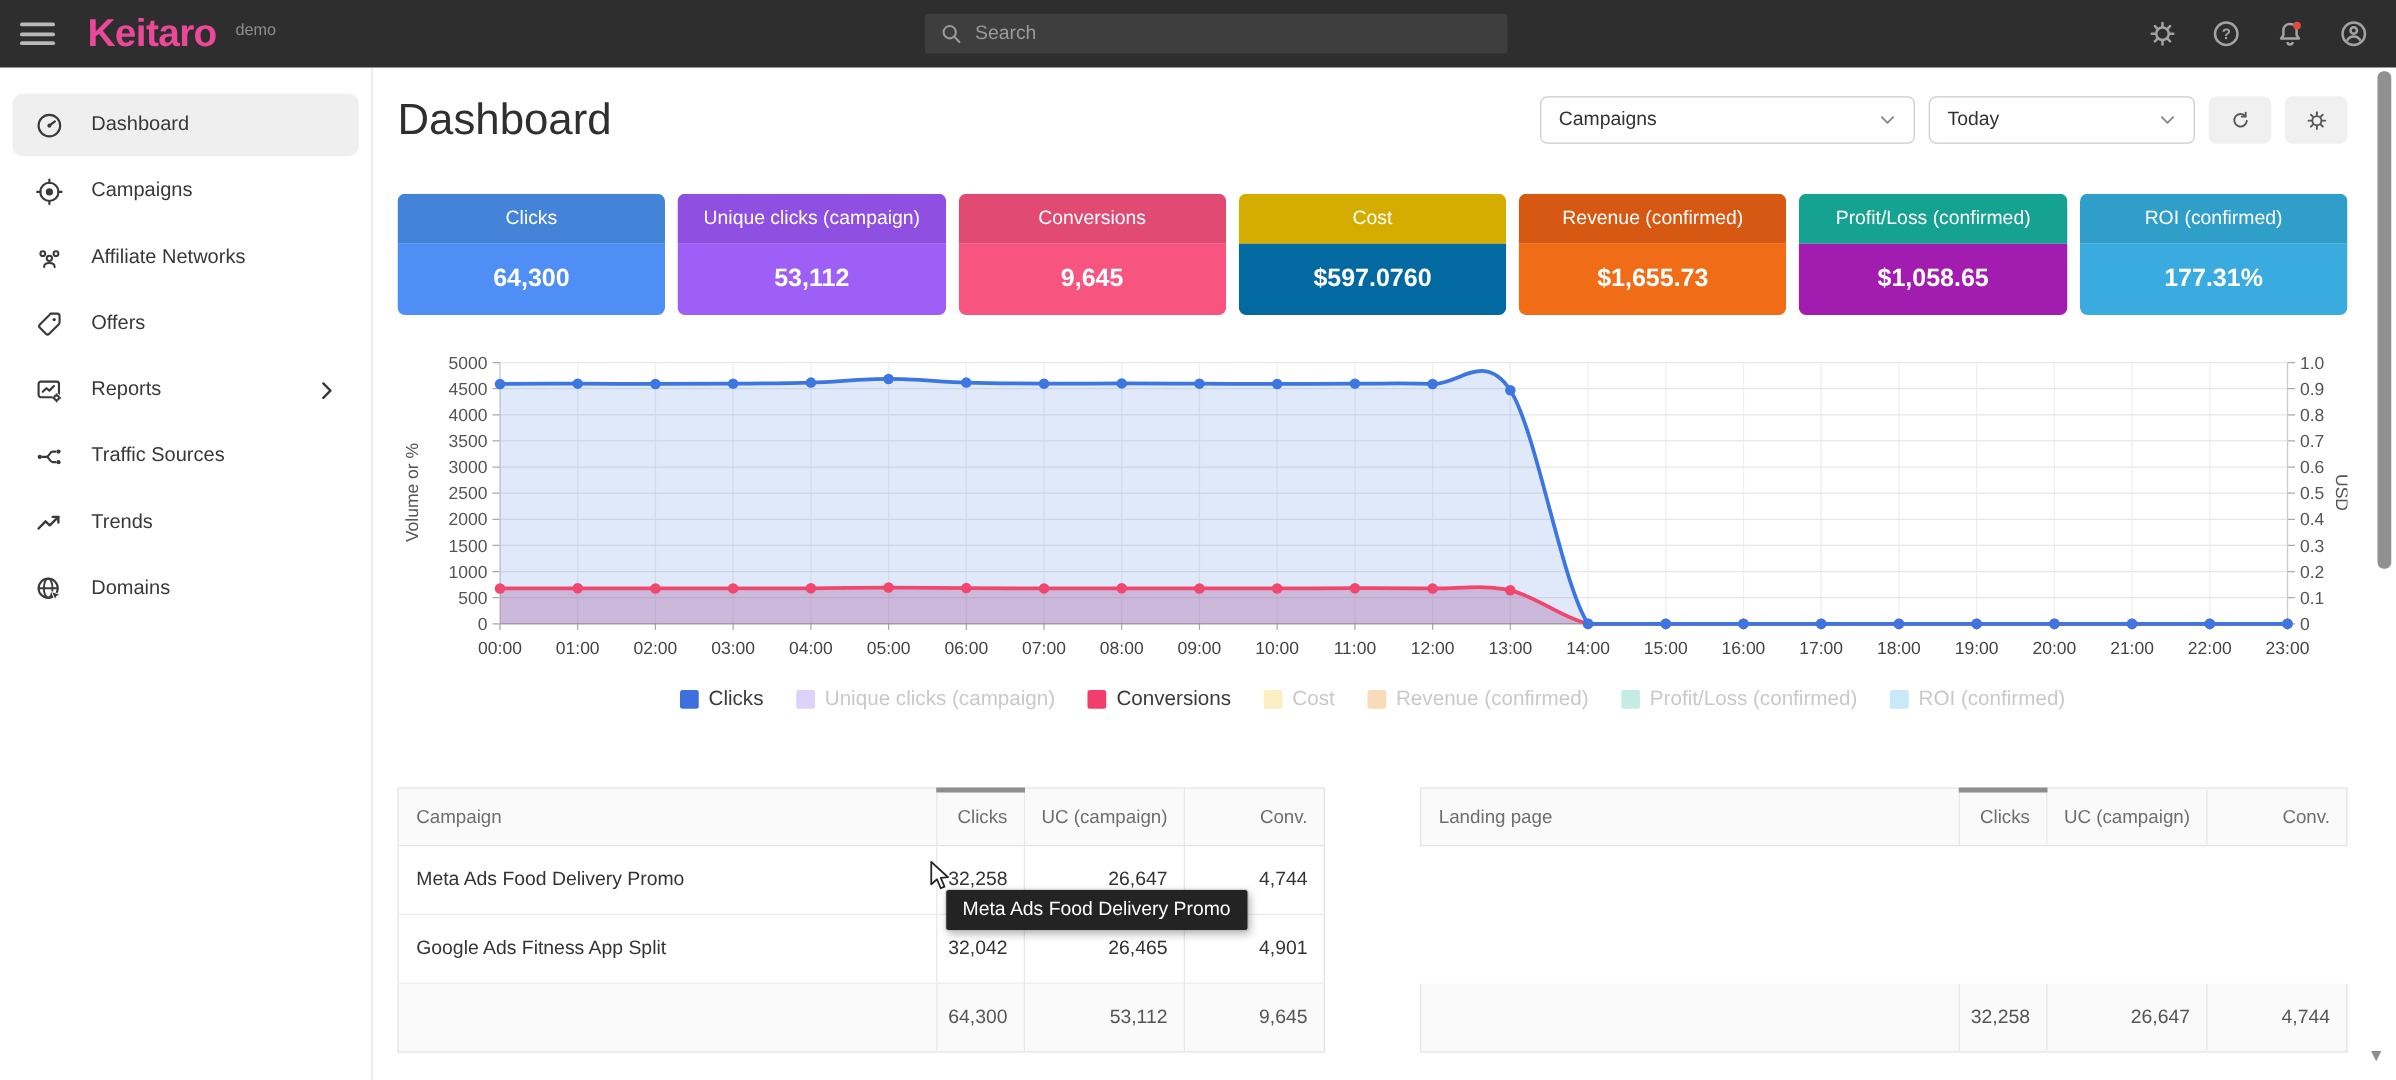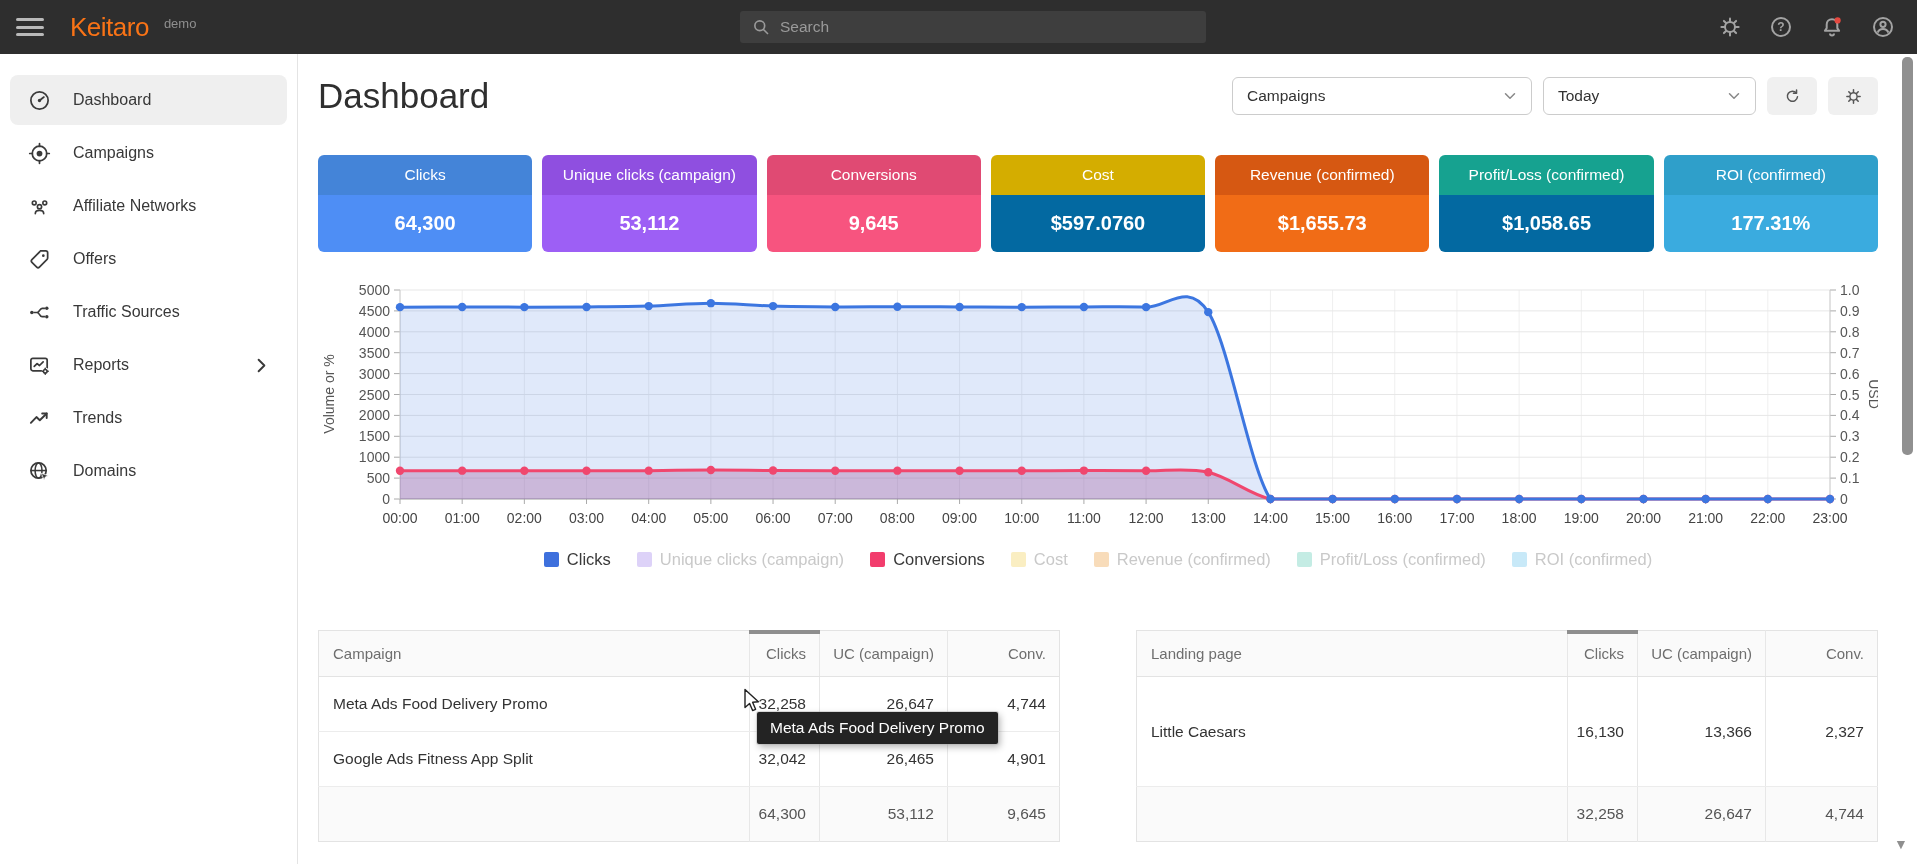--- a/index.html
+++ b/index.html
@@ -4,21 +4,21 @@
 <style>
   * { margin:0; padding:0; box-sizing:border-box; }
   html,body { width:1917px; height:864px; overflow:hidden; background:#fff;
     font-family:"Liberation Sans", sans-serif; color:#333; }
 
   
   .topbar { position:relative; height:54px; background:#2e2e2e; display:flex; align-items:center; z-index:6; }
   .hamburger { margin-left:16px; width:28px; cursor:pointer; }
   .hamburger span { display:block; height:3px; background:#b9b9b9; border-radius:2px; margin:4.5px 0; }
   .brand-wrap { margin-left:26px; display:flex; align-items:center; }
-  .brand { color:#f97316; font-size:26px; font-weight:normal; letter-spacing:-0.5px; }
+  .brand { color:#ec4899; font-size:31px; font-weight:bold; letter-spacing:-0.5px; }
   .brand-badge { color:#8f8f8f; font-size:13px; margin-left:15px; margin-top:-8px; }
   .searchbox { position:absolute; left:740px; top:11px; width:466px; height:32px; background:#3e3e3e;
     border-radius:3px; display:flex; align-items:center; padding:0 10px 0 12px; }
   .searchbox svg { flex:none; }
   .searchbox input { flex:1; margin-left:10px; background:transparent; border:none; outline:none;
     color:#ddd; font-size:15.5px; font-family:"Liberation Sans",sans-serif; }
   .searchbox input::placeholder { color:#9a9a9a; }
   .topbar-icons { position:absolute; right:22px; top:0; height:54px; display:flex; align-items:center; gap:27px; }
   .tb-icon { width:24px; height:24px; color:#a3a3a3; cursor:pointer; }
 
@@ -166,45 +166,45 @@
   </div>
   <div class="nav-item">
     <svg viewBox="0 0 24 24">
       <path d="M13,3 h5.5 a2,2 0 0 1 2,2 v5.5 a2,2 0 0 1 -0.6,1.4 l-8,8 a2,2 0 0 1 -2.8,0 l-5,-5 a2,2 0 0 1 0,-2.8 l8,-8 A2,2 0 0 1 13,3 z" fill="none" stroke="currentColor" stroke-width="1.8"></path>
       <circle cx="16" cy="8" r="1.4" fill="currentColor"></circle>
     </svg>
     <span>Offers</span>
   </div>
   <div class="nav-item">
     <svg viewBox="0 0 24 24">
-      <circle cx="4" cy="12" r="1.8" fill="currentColor"></circle>
-      <path d="M5.5,12 h4 c2.6,0 2.6,-4.4 5.2,-4.4 h3" fill="none" stroke="currentColor" stroke-width="1.8"></path>
-      <path d="M9.5,12 c2.6,0 2.6,4.4 5.2,4.4 h3" fill="none" stroke="currentColor" stroke-width="1.8"></path>
-      <circle cx="19.6" cy="7.6" r="1.8" fill="currentColor"></circle>
-      <circle cx="19.6" cy="16.4" r="1.8" fill="currentColor"></circle>
-    </svg>
-    <span>Traffic Sources</span>
-  </div>
-  <div class="nav-item">
-    <svg viewBox="0 0 24 24">
       <rect x="3" y="4.5" width="17" height="13" rx="2" fill="none" stroke="currentColor" stroke-width="1.8"></rect>
       <path d="M6.5,13 l3,-3 2.5,2 3.8,-3.8" fill="none" stroke="currentColor" stroke-width="1.8" stroke-linecap="round" stroke-linejoin="round"></path>
       <circle cx="18" cy="18" r="3.6" fill="#fff"></circle>
       <circle cx="18" cy="18" r="1.9" fill="none" stroke="currentColor" stroke-width="1.6"></circle>
       <g stroke="currentColor" stroke-width="1.5" stroke-linecap="round">
         <line x1="18" y1="14.9" x2="18" y2="15.9"></line>
           <line x1="18" y1="20.1" x2="18" y2="21.1"></line>
         <line x1="14.9" y1="18" x2="15.9" y2="18"></line>
           <line x1="20.1" y1="18" x2="21.1" y2="18"></line>
       </g>
     </svg>
     <span>Reports</span>
     <svg class="nav-chevron" viewBox="0 0 24 24">
       <path d="M9,6 l6,6 -6,6" fill="none" stroke="currentColor" stroke-width="2" stroke-linecap="round" stroke-linejoin="round"></path>
     </svg>
+  </div>
+  <div class="nav-item">
+    <svg viewBox="0 0 24 24">
+      <circle cx="4" cy="12" r="1.8" fill="currentColor"></circle>
+      <path d="M5.5,12 h4 c2.6,0 2.6,-4.4 5.2,-4.4 h3" fill="none" stroke="currentColor" stroke-width="1.8"></path>
+      <path d="M9.5,12 c2.6,0 2.6,4.4 5.2,4.4 h3" fill="none" stroke="currentColor" stroke-width="1.8"></path>
+      <circle cx="19.6" cy="7.6" r="1.8" fill="currentColor"></circle>
+      <circle cx="19.6" cy="16.4" r="1.8" fill="currentColor"></circle>
+    </svg>
+    <span>Traffic Sources</span>
   </div>
   <div class="nav-item">
     <svg viewBox="0 0 24 24">
       <path d="M3,16.5 L8.8,10.5 12.3,13.8 19.5,6.8" fill="none" stroke="currentColor" stroke-width="2" stroke-linecap="round" stroke-linejoin="round"></path>
       <path d="M14.8,6.8 h4.7 v4.7" fill="none" stroke="currentColor" stroke-width="2" stroke-linecap="round" stroke-linejoin="round"></path>
     </svg>
     <span>Trends</span>
   </div>
   <div class="nav-item">
     <svg viewBox="0 0 24 24">
@@ -274,21 +274,21 @@
     <div class="stat-card">
       <div class="stat-head" style="background: rgb(212, 173, 0);">Cost</div>
       <div class="stat-value" style="background: #0369a1;">$597.0760</div>
     </div>
     <div class="stat-card">
       <div class="stat-head" style="background: rgb(214, 88, 18);">Revenue (confirmed)</div>
       <div class="stat-value" style="background: rgb(241, 108, 22);">$1,655.73</div>
     </div>
     <div class="stat-card">
       <div class="stat-head" style="background: rgb(22, 162, 144);">Profit/Loss (confirmed)</div>
-      <div class="stat-value" style="background: #0369a1;">$1,058.65</div>
+      <div class="stat-value" style="background: #a21caf;">$1,058.65</div>
     </div>
     <div class="stat-card">
       <div class="stat-head" style="background: rgb(47, 159, 202);">ROI (confirmed)</div>
       <div class="stat-value" style="background: rgb(58, 171, 223);">177.31%</div>
     </div>
   </div>
 
   <div class="chart-wrap">
     <svg id="chart-svg" width="1560" height="250">
         <line x1="82" y1="8" x2="82" y2="217" stroke="#efefef"></line>
@@ -562,26 +562,20 @@
           <th class="col-name">Landing page</th>
           <th class="col-num sorted">
             <div class="sort-bar"></div>
             <span>Clicks</span>
           </th>
           <th class="col-num">UC (campaign)</th>
           <th class="col-num">Conv.</th>
         </tr>
       </thead>
       <tbody>
-        <tr>
-          <td class="col-name">Little Caesars</td>
-          <td class="col-num">16,130</td>
-          <td class="col-num">13,366</td>
-          <td class="col-num">2,327</td>
-        </tr>
       </tbody>
       <tfoot>
         <tr>
           <td class="col-name"></td>
           <td class="col-num">32,258</td>
           <td class="col-num">26,647</td>
           <td class="col-num">4,744</td>
         </tr>
       </tfoot>
     </table>

